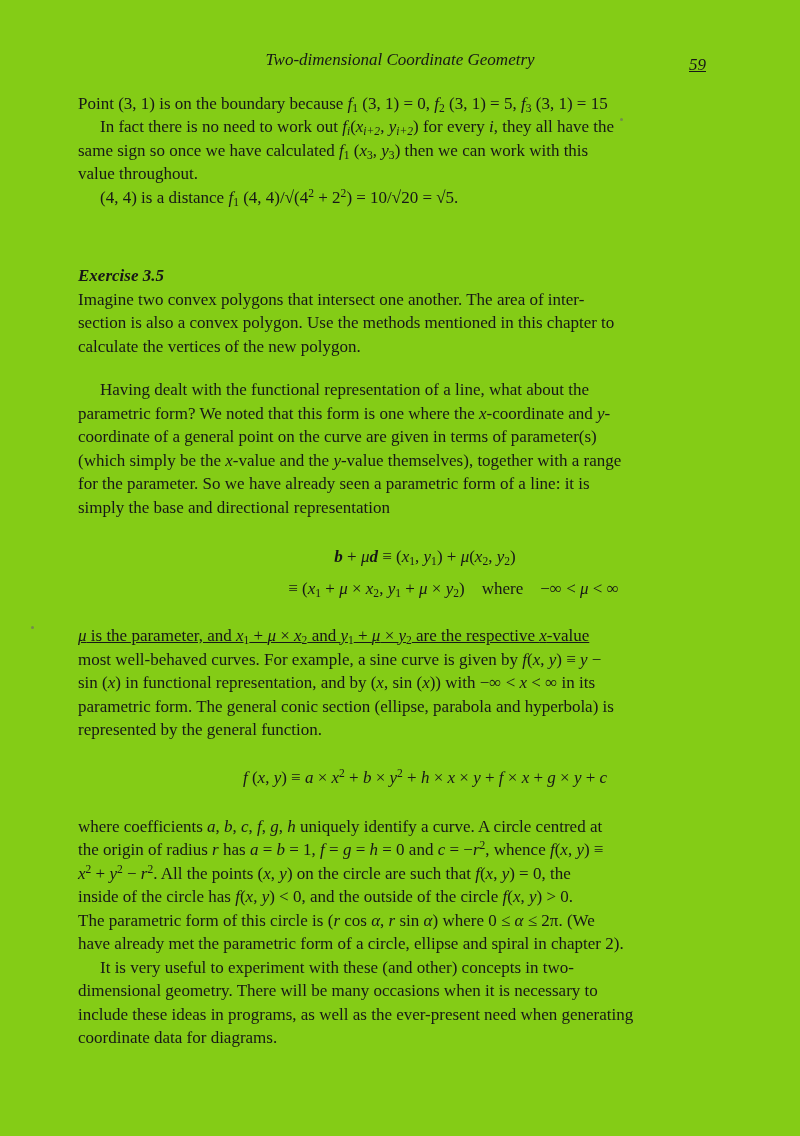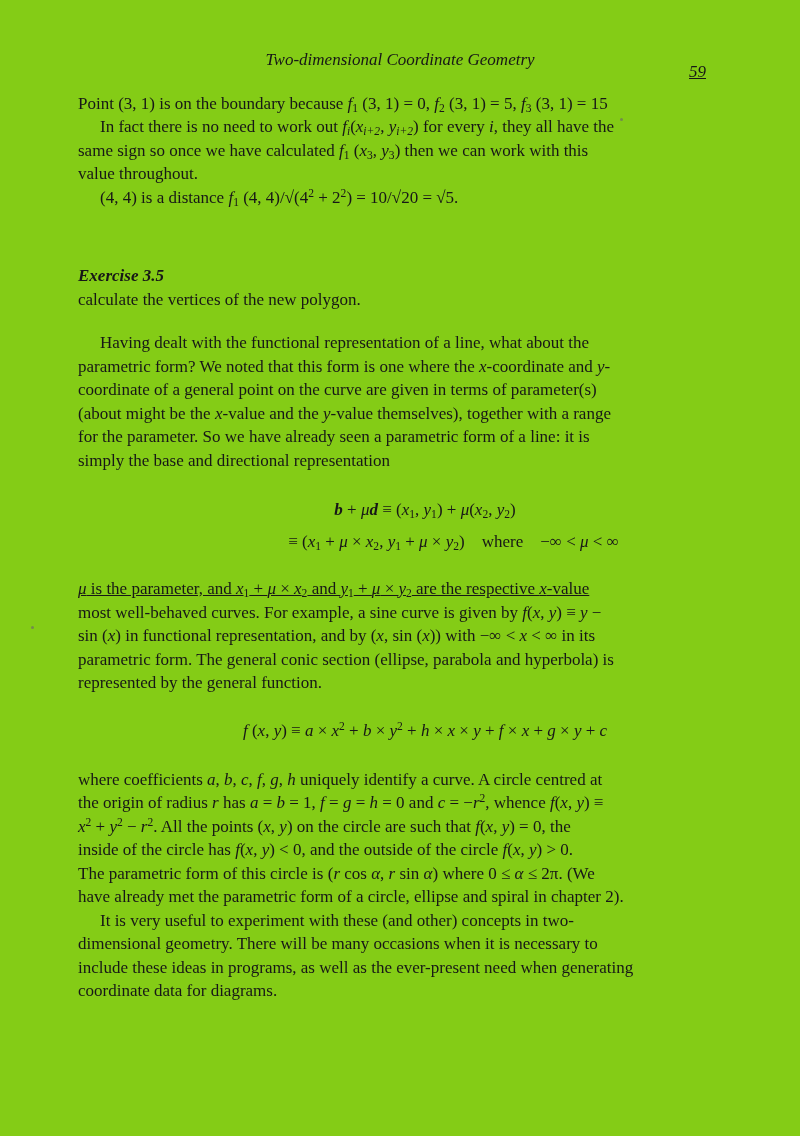--- a/index.html
+++ b/index.html
@@ -25,21 +25,21 @@
     height: 23.5px;
     line-height: 23.5px;
   }
   .running-header .title {
     display: block;
     text-align: center;
     font-style: italic;
   }
   .running-header .pageno {
     position: absolute;
-    top: 12px;
+    top: 5px;
     right: 16px;
     font-style: italic;
     text-decoration: underline;
   }
   .block { margin: 0; }
   .line {
     line-height: 23.5px;
     white-space: nowrap;
     text-align: left;
   }
@@ -93,27 +93,29 @@
           <div class="line" data-name="para-no-need-line-2"><span data-name="text-run">same sign so once we have calculated </span><span class="it" data-name="text-run">f</span><sub data-name="text-run">1</sub><span data-name="text-run"> (</span><span class="it" data-name="text-run">x</span><sub data-name="text-run">3</sub><span data-name="text-run">, </span><span class="it" data-name="text-run">y</span><sub data-name="text-run">3</sub><span data-name="text-run">) then we can work with this</span></div>
           <div class="line" data-name="para-no-need-line-3"><span data-name="text-run">value throughout.</span></div>
         </div>
         <div class="block para" data-name="para-distance">
           <div class="line indent" data-name="para-distance-line-1"><span data-name="text-run">(4, 4) is a distance </span><span class="it" data-name="text-run">f</span><sub data-name="text-run">1</sub><span data-name="text-run"> (4, 4)/√(4</span><sup data-name="text-run">2</sup><span data-name="text-run"> + 2</span><sup data-name="text-run">2</sup><span data-name="text-run">) = 10/√20 = √5.</span></div>
         </div>
         <div class="block heading" data-name="exercise-heading">
           <div class="line" data-name="exercise-heading-line-1"><span class="it bd" data-name="text-run">Exercise 3.5</span></div>
         </div>
         <div class="block para" data-name="para-exercise">
+          <div class="line" data-name="para-exercise-line-1"><span data-name="text-run">Imagine two convex polygons that intersect one another. The area of inter-</span></div>
+          <div class="line" data-name="para-exercise-line-2"><span data-name="text-run">section is also a convex polygon. Use the methods mentioned in this chapter to</span></div>
           <div class="line" data-name="para-exercise-line-3"><span data-name="text-run">calculate the vertices of the new polygon.</span></div>
         </div>
         <div class="block para" data-name="para-having-dealt">
           <div class="line indent" data-name="para-having-dealt-line-1"><span data-name="text-run">Having dealt with the functional representation of a line, what about the</span></div>
           <div class="line" data-name="para-having-dealt-line-2"><span data-name="text-run">parametric form? We noted that this form is one where the </span><span class="it" data-name="text-run">x</span><span data-name="text-run">-coordinate and </span><span class="it" data-name="text-run">y</span><span data-name="text-run">-</span></div>
           <div class="line" data-name="para-having-dealt-line-3"><span data-name="text-run">coordinate of a general point on the curve are given in terms of parameter(s)</span></div>
-          <div class="line" data-name="para-having-dealt-line-4"><span data-name="text-run">(about might be the </span><span class="it" data-name="text-run">x</span><span data-name="text-run">-value and the </span><span class="it" data-name="text-run">y</span><span data-name="text-run">-value themselves), together with a range</span></div>
+          <div class="line" data-name="para-having-dealt-line-4"><span data-name="text-run">(which simply be the </span><span class="it" data-name="text-run">x</span><span data-name="text-run">-value and the </span><span class="it" data-name="text-run">y</span><span data-name="text-run">-value themselves), together with a range</span></div>
           <div class="line" data-name="para-having-dealt-line-5"><span data-name="text-run">for the parameter. So we have already seen a parametric form of a line: it is</span></div>
           <div class="line" data-name="para-having-dealt-line-6"><span data-name="text-run">simply the base and directional representation</span></div>
         </div>
         <div class="block math" data-name="math-parametric-line">
           <div class="line" data-name="math-parametric-line-line-1"><span class="it bd" data-name="text-run">b</span><span data-name="text-run"> + </span><span class="it" data-name="text-run">μ</span><span class="it bd" data-name="text-run">d</span><span data-name="text-run"> ≡ (</span><span class="it" data-name="text-run">x</span><sub data-name="text-run">1</sub><span data-name="text-run">, </span><span class="it" data-name="text-run">y</span><sub data-name="text-run">1</sub><span data-name="text-run">) + </span><span class="it" data-name="text-run">μ</span><span data-name="text-run">(</span><span class="it" data-name="text-run">x</span><sub data-name="text-run">2</sub><span data-name="text-run">, </span><span class="it" data-name="text-run">y</span><sub data-name="text-run">2</sub><span data-name="text-run">)</span></div>
           <div class="line" data-name="math-parametric-line-line-2"><span data-name="text-run">≡ (</span><span class="it" data-name="text-run">x</span><sub data-name="text-run">1</sub><span data-name="text-run"> + </span><span class="it" data-name="text-run">μ</span><span data-name="text-run"> × </span><span class="it" data-name="text-run">x</span><sub data-name="text-run">2</sub><span data-name="text-run">, </span><span class="it" data-name="text-run">y</span><sub data-name="text-run">1</sub><span data-name="text-run"> + </span><span class="it" data-name="text-run">μ</span><span data-name="text-run"> × </span><span class="it" data-name="text-run">y</span><sub data-name="text-run">2</sub><span data-name="text-run">) where −∞ &lt; </span><span class="it" data-name="text-run">μ</span><span data-name="text-run"> &lt; ∞</span></div>
         </div>
         <div class="block para" data-name="para-mu-parameter">
           <div class="line" data-name="para-mu-parameter-line-1"><span class="it" data-name="text-run">μ</span><span data-name="text-run"> is the parameter, and </span><span class="it" data-name="text-run">x</span><sub data-name="text-run">1</sub><span data-name="text-run"> + </span><span class="it" data-name="text-run">μ</span><span data-name="text-run"> × </span><span class="it" data-name="text-run">x</span><sub data-name="text-run">2</sub><span data-name="text-run"> and </span><span class="it" data-name="text-run">y</span><sub data-name="text-run">1</sub><span data-name="text-run"> + </span><span class="it" data-name="text-run">μ</span><span data-name="text-run"> × </span><span class="it" data-name="text-run">y</span><sub data-name="text-run">2</sub><span data-name="text-run"> are the respective </span><span class="it" data-name="text-run">x</span><span data-name="text-run">-value</span></div>
         </div>

